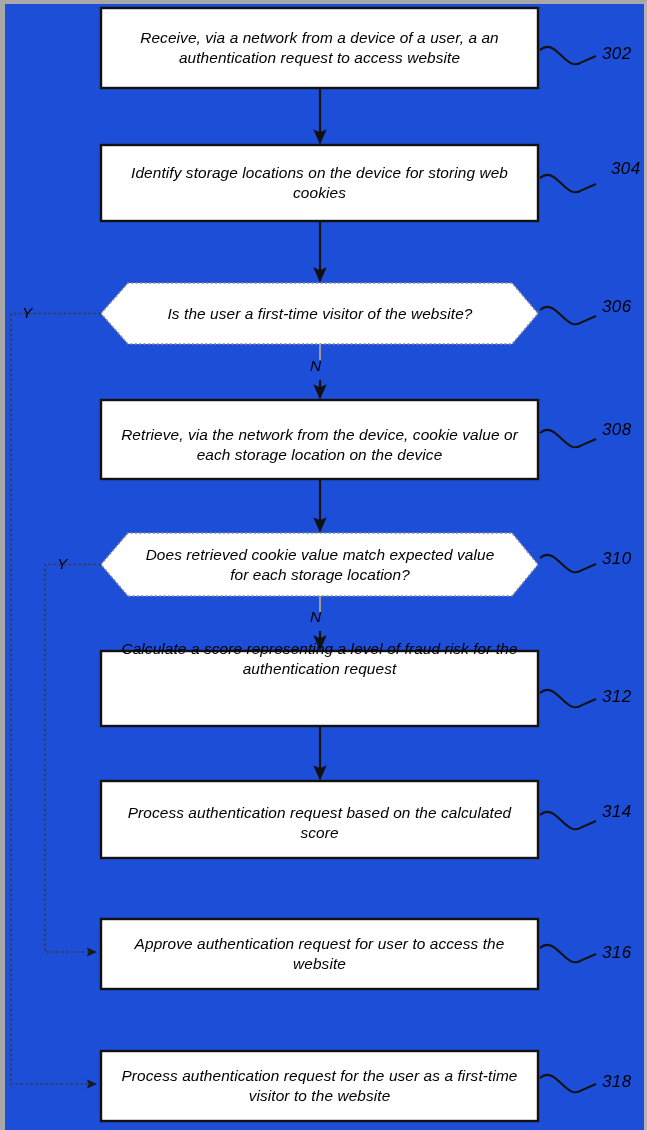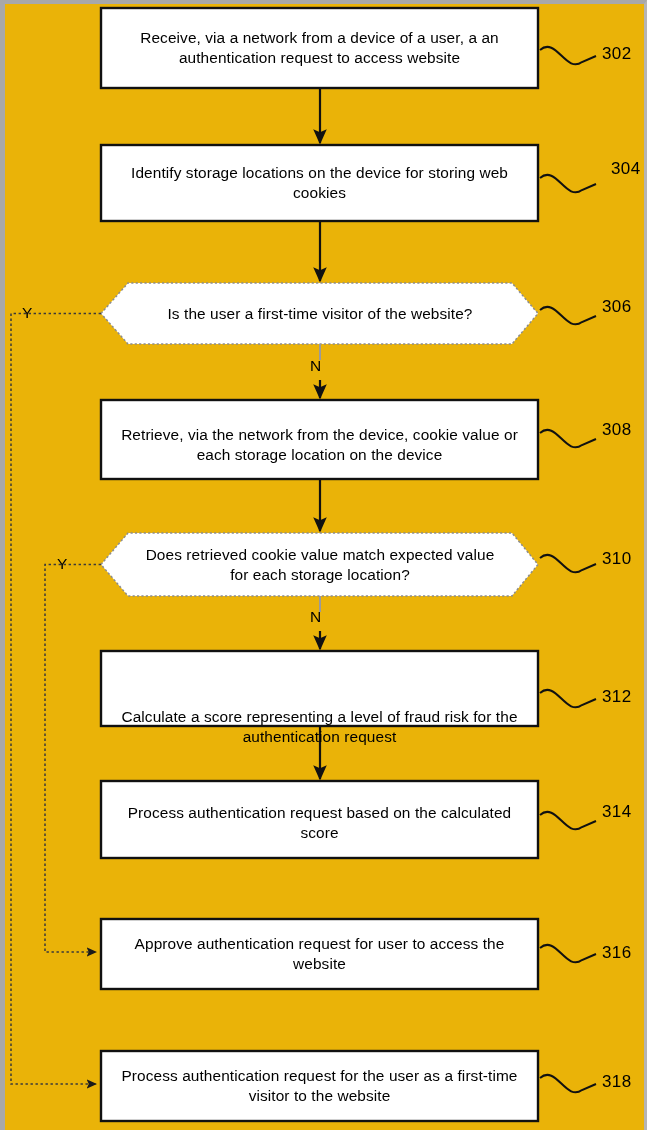--- a/index.html
+++ b/index.html
@@ -8,22 +8,23 @@
     padding: 0;
     background: #ffffff;
   }
   body {
     font-family: "Liberation Sans", sans-serif;
   }
   #page {
     position: relative;
     width: 647px;
     height: 1130px;
-    background: #eab308;
+    background: #1d4ed8;
     overflow: hidden;
+    font-style: italic;
   }
   
   #scan-frame {
     position: absolute;
     left: 0; top: 0;
     width: 647px; height: 1130px;
     border-left: 5px solid #a8a8a8;
     border-top: 4px solid #a8a8a8;
     border-right: 3px solid #b4b4b4;
     box-sizing: border-box;
@@ -117,21 +118,21 @@
     <path d="M 540 815 C 556 801, 566 839, 582 827 L 596 821" fill="none" stroke="#111111" stroke-width="2"></path>
     <path d="M 540 948 C 556 934, 566 972, 582 960 L 596 954" fill="none" stroke="#111111" stroke-width="2"></path>
     <path d="M 540 1078 C 556 1064, 566 1102, 582 1090 L 596 1084" fill="none" stroke="#111111" stroke-width="2"></path>
   </svg>
 
   <div class="node-label" style="left:101px; top:8px; width:437px; height:80px;">Receive, via a network from a device of a user, a an authentication request to access website</div>
   <div class="node-label" style="left:101px; top:145px; width:437px; height:76px;">Identify storage locations on the device for storing web cookies</div>
   <div class="node-label" style="left:128px; top:283px; width:384px; height:61px;">Is the user a first-time visitor of the website?</div>
   <div class="node-label" style="left:101px; top:416px; width:437px; height:58px;">Retrieve, via the network from the device, cookie value or each storage location on the device</div>
   <div class="node-label" style="left:128px; top:533px; width:384px; height:63px;">Does retrieved cookie value match expected value for each storage location?</div>
-  <div class="node-label" style="left:101px; top:689px; width:437px; height:75px;">Calculate a score representing a level of fraud risk for the authentication request</div>
+  <div class="node-label" style="left:101px; top:621px; width:437px; height:75px;">Calculate a score representing a level of fraud risk for the authentication request</div>
   <div class="node-label" style="left:101px; top:784px; width:437px; height:77px;">Process authentication request based on the calculated score</div>
   <div class="node-label" style="left:101px; top:919px; width:437px; height:70px;">Approve authentication request for user to access the website</div>
   <div class="node-label" style="left:101px; top:1051px; width:437px; height:70px;">Process authentication request for the user as a first-time visitor to the website</div>
 
   <div class="ref-num" style="left:602px; top:45px;">302</div>
   <div class="ref-num" style="left:602px; top:160px;margin-left:9px;">304</div>
   <div class="ref-num" style="left:602px; top:298px;">306</div>
   <div class="ref-num" style="left:602px; top:421px;">308</div>
   <div class="ref-num" style="left:602px; top:550px;">310</div>
   <div class="ref-num" style="left:602px; top:688px;">312</div>

